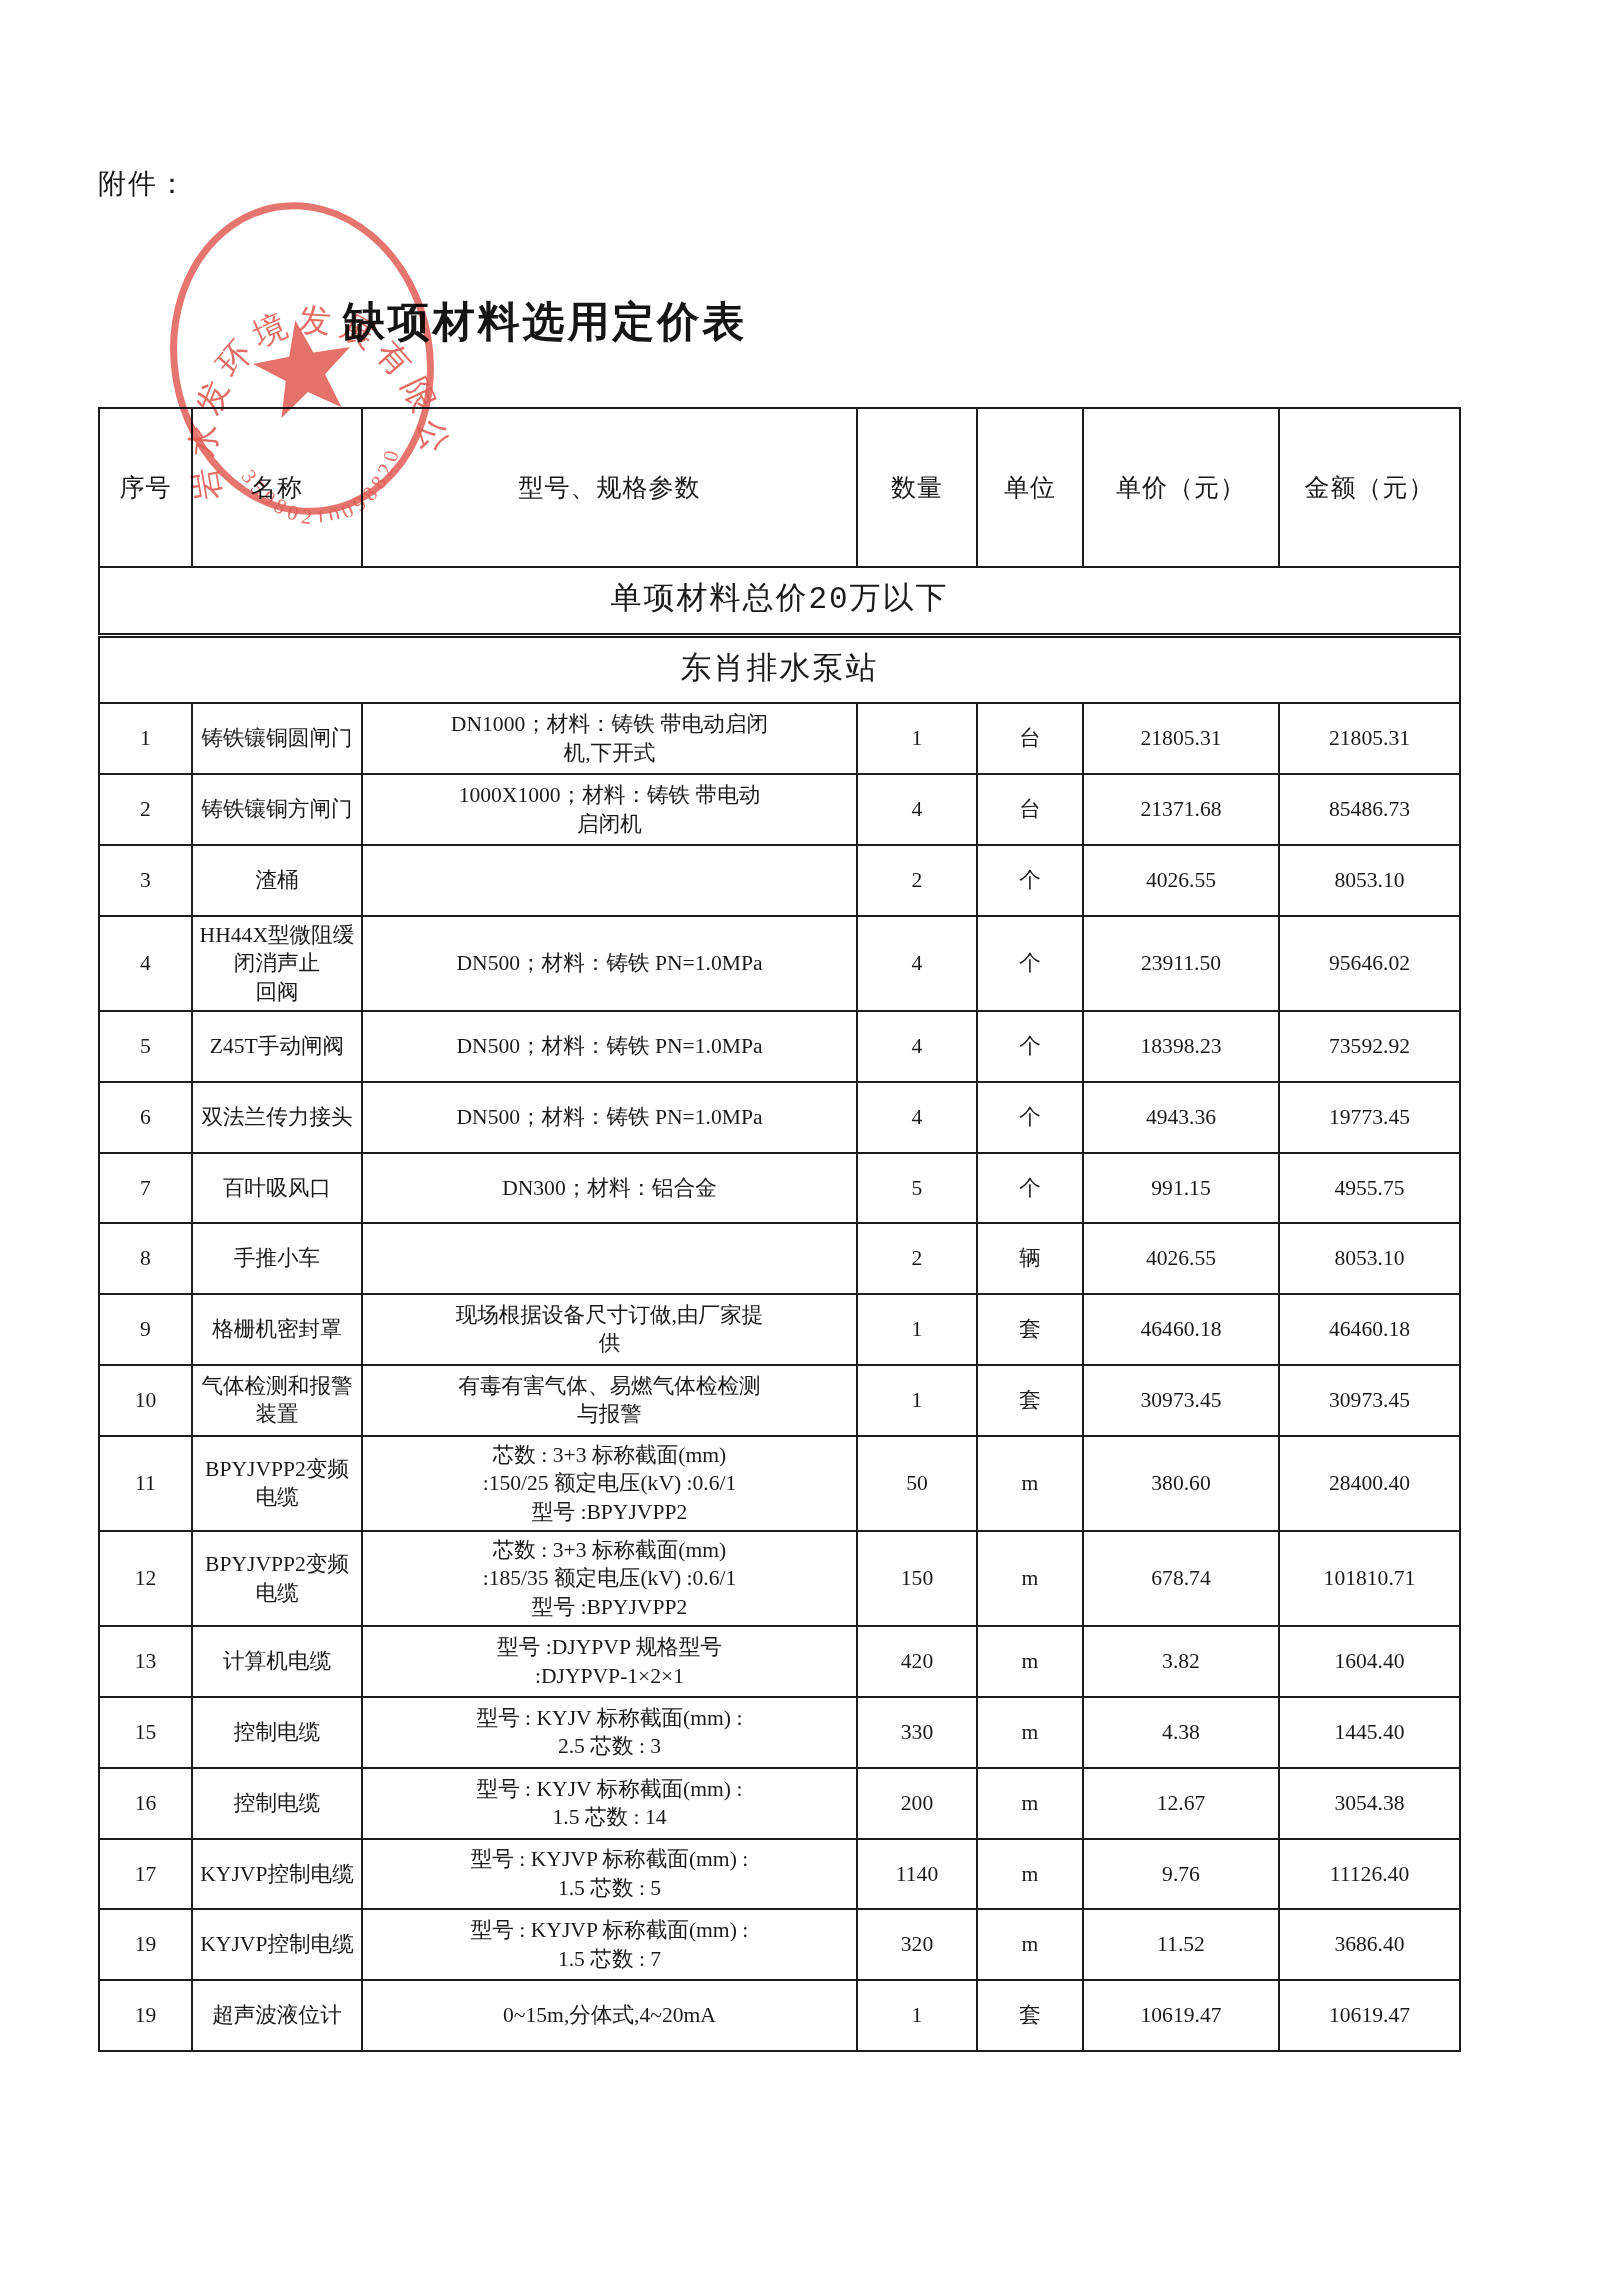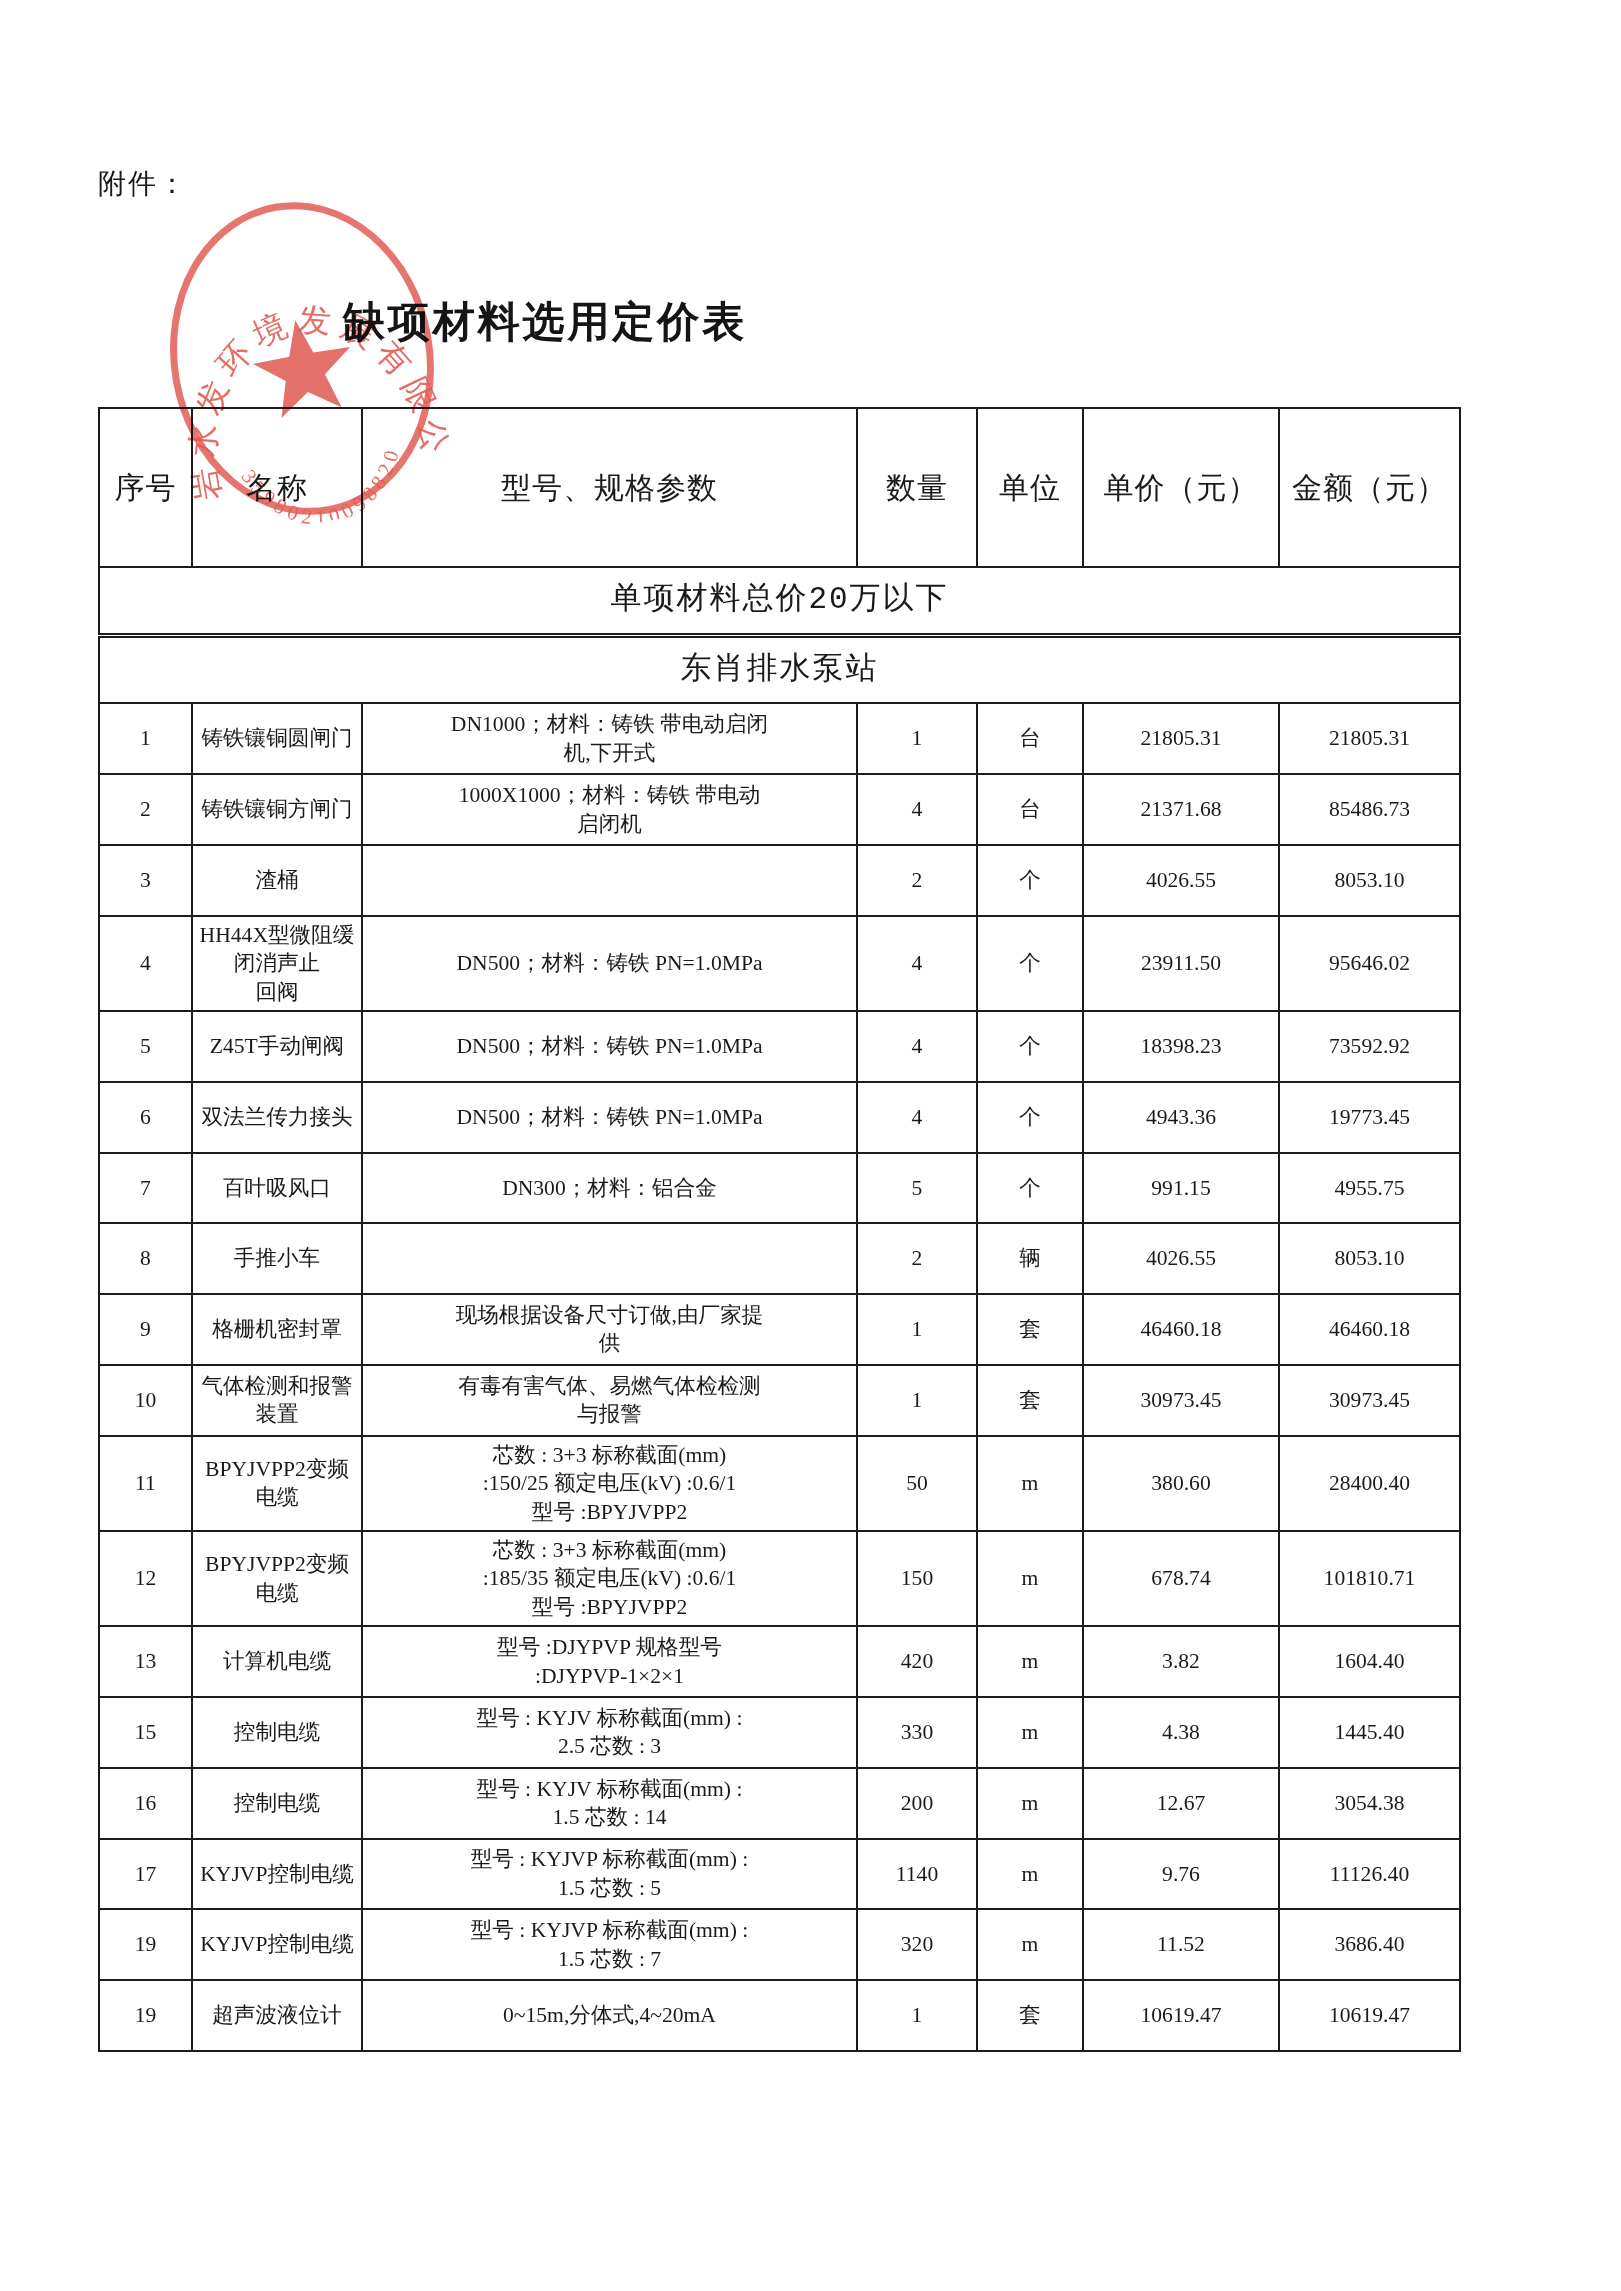--- a/index.html
+++ b/index.html
@@ -30,21 +30,21 @@
   }
   table.pricing td{
     border:2px solid #1c1c1c;
     text-align:center;vertical-align:middle;
     font-size:21.6px;line-height:1.32;
     padding:3.9px 5.9px;
     color:#1a1a1a;
     word-break:break-all;
   }
   table.pricing{border:2.9px solid #1c1c1c;}
-  tr.head td{height:149px;font-size:30px;letter-spacing:1px;}
+  tr.head td{height:149px;font-size:25px;letter-spacing:1px;}
   tr.section td{height:57px;font-size:31px;letter-spacing:2px;font-family:Liberation Mono, monospace;}
   tr.section.first td{border-bottom:5.9px double #1c1c1c;}
   tr.datarow td{height:61px;}
   td.name-cell,td.spec-cell{white-space:pre-line;}
   td.qty-cell,td.price-cell,td.amount-cell,td.no-cell{font-size:22.5px;}
   
   .stamp{
     position:absolute;left:162px;top:194px;
     width:280px;height:329px;
     transform:rotate(-10deg);

